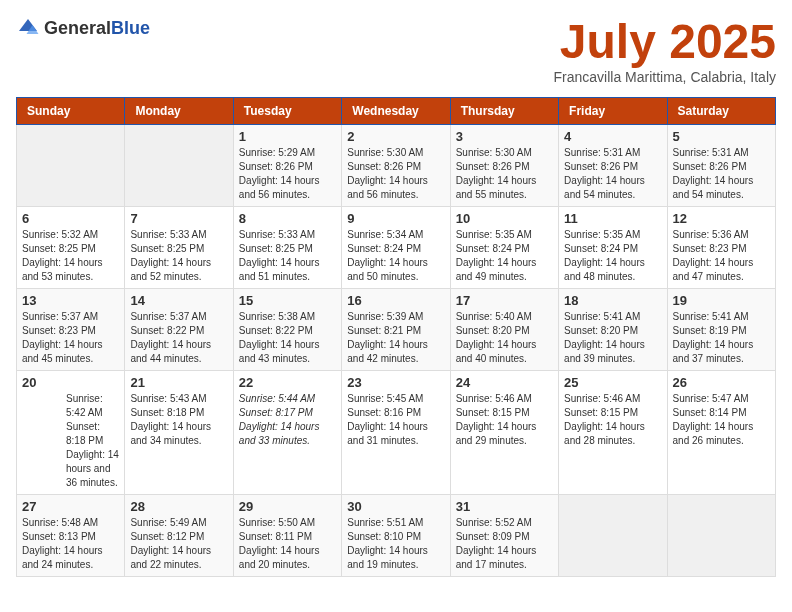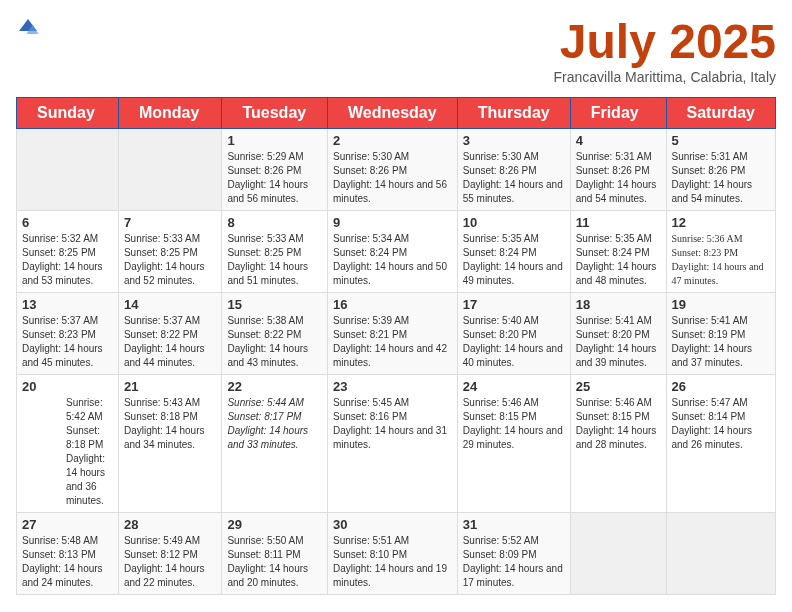--- a/index.html
+++ b/index.html
@@ -38,25 +38,25 @@
       font-size: 14px;
       color: #555;
       padding-left: 40px;
     }
     table {
       width: 100%;
       border-collapse: collapse;
       border: 1px solid #ccc;
     }
     thead tr th {
-      background-color: #ef4444;
+      background-color: #c2410c;
       color: #fff;
-      font-size: 16px;
+      font-size: 12px;
       font-weight: bold;
-      padding: 6px 20px;
+      padding: 6px 10px;
       text-align: left;
       border: 1px solid #2255aa;
     }
     tbody tr td {
       vertical-align: top;
       border: 1px solid #ddd;
       padding: 4px 5px;
       width: 107px;
       min-height: 70px;
       font-size: 10px;
@@ -84,20 +84,23 @@
   </style>
 </head>
 <body>
 
 <div class="header">
   <div class="logo">
     <svg class="logo-icon" viewBox="0 0 32 32" xmlns="http://www.w3.org/2000/svg">
       <polygon points="16,4 28,20 4,20" fill="#3366bb"></polygon>
       <polygon points="22,12 30,24 14,24" fill="#5599ee" opacity="0.7"></polygon>
     </svg>
+    <div>
+      <span style="font-size:18px;font-weight:bold;color:#333;">General</span><span style="font-size:18px;font-weight:bold;color:#2255aa;">Blue</span>
+    </div>
   </div>
   <div class="title-block">
     <div class="month-title">July 2025</div>
     <div class="subtitle">Francavilla Marittima, Calabria, Italy</div>
   </div>
 </div>
 
 <table>
   <thead>
     <tr>
@@ -177,21 +180,21 @@
 Daylight: 14 hours and 49 minutes.</div>
         </td>
         <td>
           <span class="day-number">11</span>
           <div class="day-info" style="white-space: pre-line;">Sunrise: 5:35 AM
 Sunset: 8:24 PM
 Daylight: 14 hours and 48 minutes.</div>
         </td>
         <td>
           <span class="day-number">12</span>
-          <div class="day-info" style="white-space: pre-line; font-family: Liberation Serif, serif;">Sunrise: 5:36 AM
+          <div class="day-info" style="white-space: pre-line;">Sunrise: 5:36 AM
 Sunset: 8:23 PM
 Daylight: 14 hours and 47 minutes.</div>
         </td>
       </tr>
       <tr>
         <td>
           <span class="day-number">13</span>
           <div class="day-info" style="white-space: pre-line;">Sunrise: 5:37 AM
 Sunset: 8:23 PM
 Daylight: 14 hours and 45 minutes.</div>

